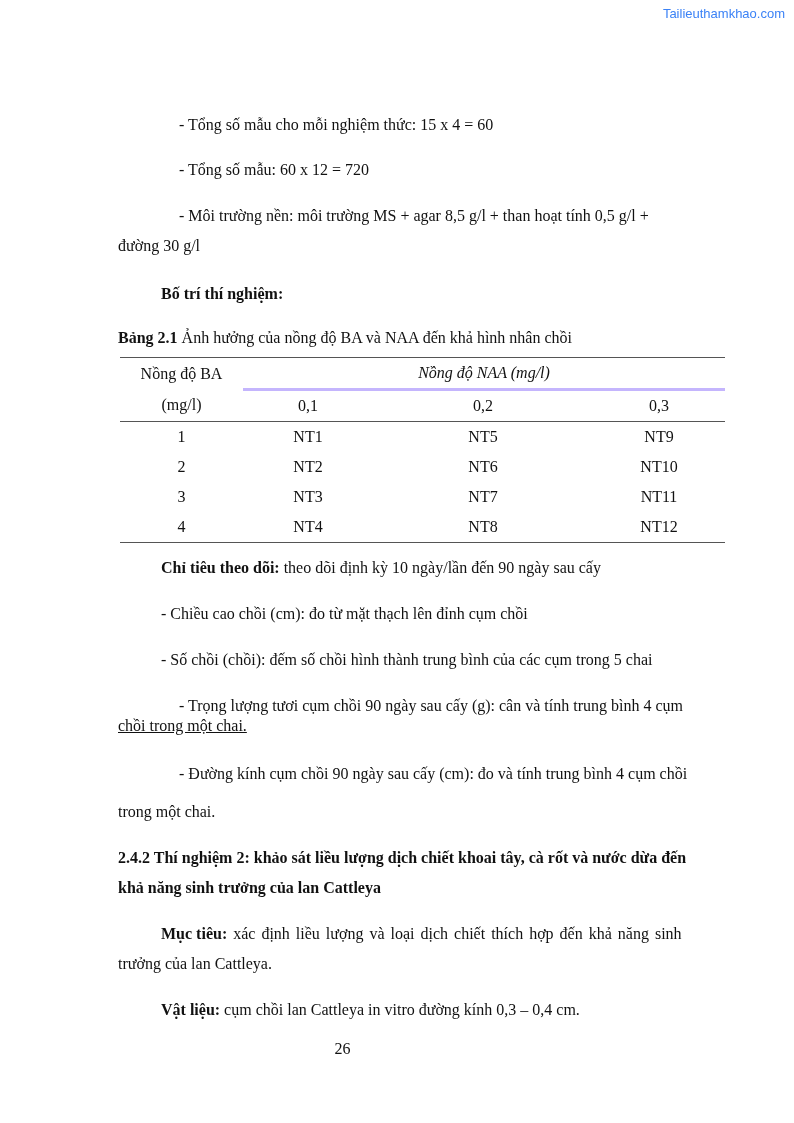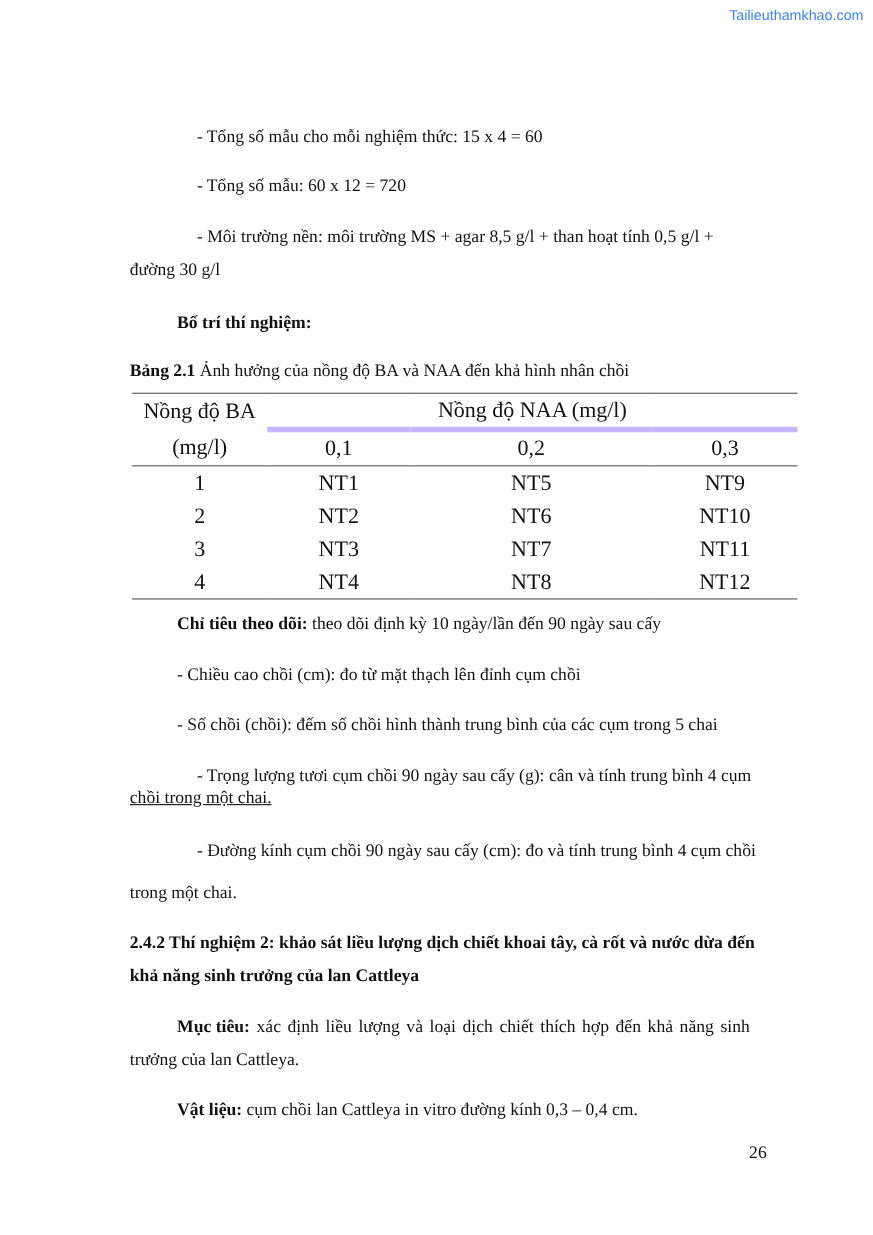--- a/index.html
+++ b/index.html
@@ -3,28 +3,28 @@
 <meta charset="utf-8">
 <style>
   html, body { margin: 0; padding: 0; background: #ffffff; }
   body { width: 794px; height: 1123px; position: relative; overflow: hidden;
          font-family: "Liberation Serif", serif; color: #111; font-size: 16px; }
   .watermark { position: absolute; top: 6px; right: 9px; font-family: "Liberation Sans", sans-serif;
                font-size: 13px; color: #3b82f6; }
   .line { position: absolute; white-space: nowrap; line-height: 20px; }
   .b { font-weight: bold; }
   table.t { position: absolute; left: 120px; top: 357px; width: 605px; border-collapse: collapse;
-            font-size: 20px; }
+            font-size: 16px; }
   table.t td { text-align: center; padding: 0; height: 30px; line-height: 20px; }
   table.t tr.top td { border-top: 1px solid #555; }
-  table.t td.naa-head { border-bottom: 5px solid #c4b5fd; }
+  table.t td.naa-head { border-bottom: 3px solid #c4b5fd; font-style: italic; }
   table.t tr.hdr2 td { border-bottom: 1px solid #555; text-align: center; }
   table.t tr.last td { border-bottom: 1px solid #555; height: 32px; }
   table.t tr.body td { height: 30px; }
-  .pagenum { position: absolute; top: 1040px; left: 12px; width: 685px; text-align: right; }
+  .pagenum { position: absolute; top: 1040px; left: 0; width: 685px; text-align: center; }
 </style>
 </head>
 <body>
 
 <div class="watermark">Tailieuthamkhao.com</div>
 
 <div class="line" style="top:115px;left:179px;">- Tổng số mẫu cho mỗi nghiệm thức: 15 x 4 = 60</div>
 <div class="line" style="top:160px;left:179px;">- Tổng số mẫu: 60 x 12 = 720</div>
 <div class="line" style="top:206px;left:179px;">- Môi trường nền: môi trường MS + agar 8,5 g/l + than hoạt tính 0,5 g/l +</div>
 <div class="line" style="top:236px;left:118px;">đường 30 g/l</div>

